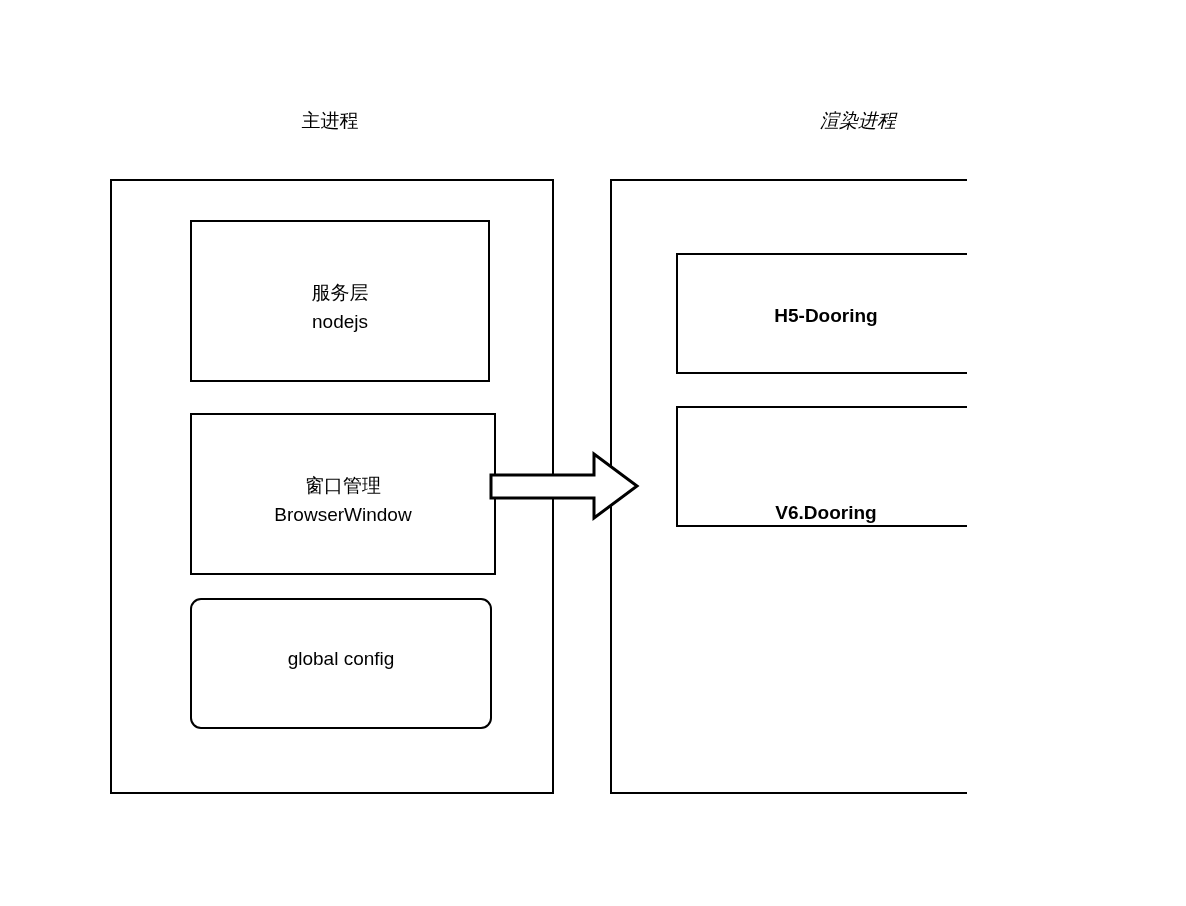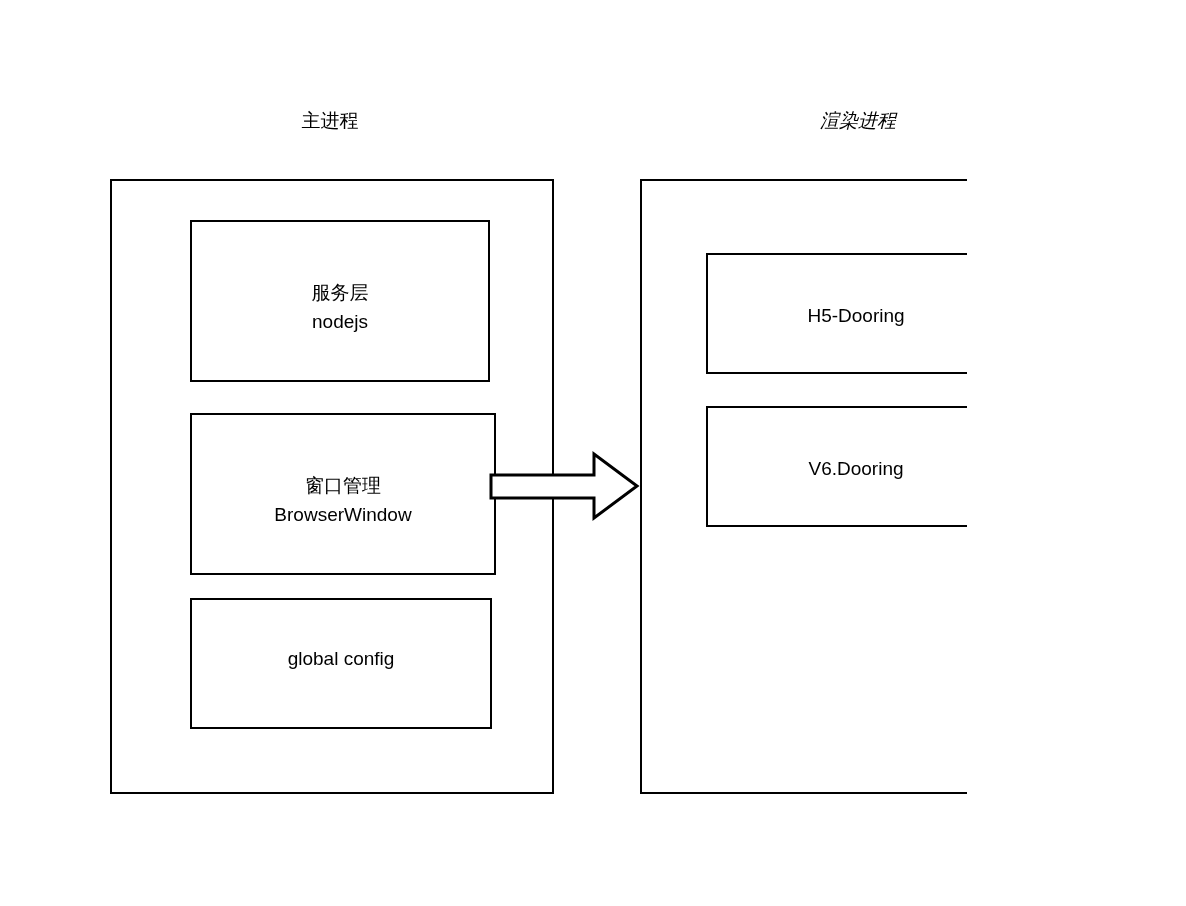--- a/index.html
+++ b/index.html
@@ -30,21 +30,21 @@
   #title-render  { left: 708px; top: 109px; width: 300px; font-style: italic; }
 
   
   .container-box {
     position: absolute;
     box-sizing: border-box;
     background: #ffffff;
     border: 2px solid #000000;
   }
   #main-process     { left: 110px; top: 179px; width: 444px; height: 615px; }
-  #renderer-process { left: 640px; top: 179px; width: 444px; height: 615px; }
+  #renderer-process { left: 610px; top: 179px; width: 444px; height: 615px; font-weight: bold; }
 
   
   .module-box {
     position: absolute;
     box-sizing: border-box;
     background: #ffffff;
     border: 2px solid #000000;
     display: flex;
     align-items: center;
     justify-content: center;
@@ -53,25 +53,25 @@
     font-size: 19px;
     line-height: 29px;
     text-align: center;
     white-space: pre-line;
     color: #000000;
   }
 
   
   #mod-service  { left: 78px;  top: 39px;  width: 300px; height: 162px; }
   #mod-window   { left: 78px;  top: 232px; width: 306px; height: 162px; }
-  #mod-config   { left: 78px;  top: 417px; width: 302px; height: 131px; }
+  #mod-config   { left: 78px;  top: 417px; width: 302px; height: 131px; border-radius: 11px; }
 
   
   #mod-h5       { left: 64px;  top: 72px;  width: 300px; height: 121px; }
-  #mod-v6       { left: 64px;  top: 225px; width: 300px; height: 121px; }
+  #mod-v6       { left: 64px;  top: 225px; width: 300px; height: 121px; align-items: flex-end; }
   #mod-ide      { left: 64px;  top: 387px; width: 300px; height: 121px; }
 
   
   #mod-service .module-label { transform: translateY(6px); }
   #mod-window  .module-label { transform: translateY(6px); }
   #mod-config  .module-label { transform: translateY(-5px); }
   #mod-h5  .module-label,
   #mod-v6  .module-label,
   #mod-ide .module-label { transform: translateY(2px); }
 

